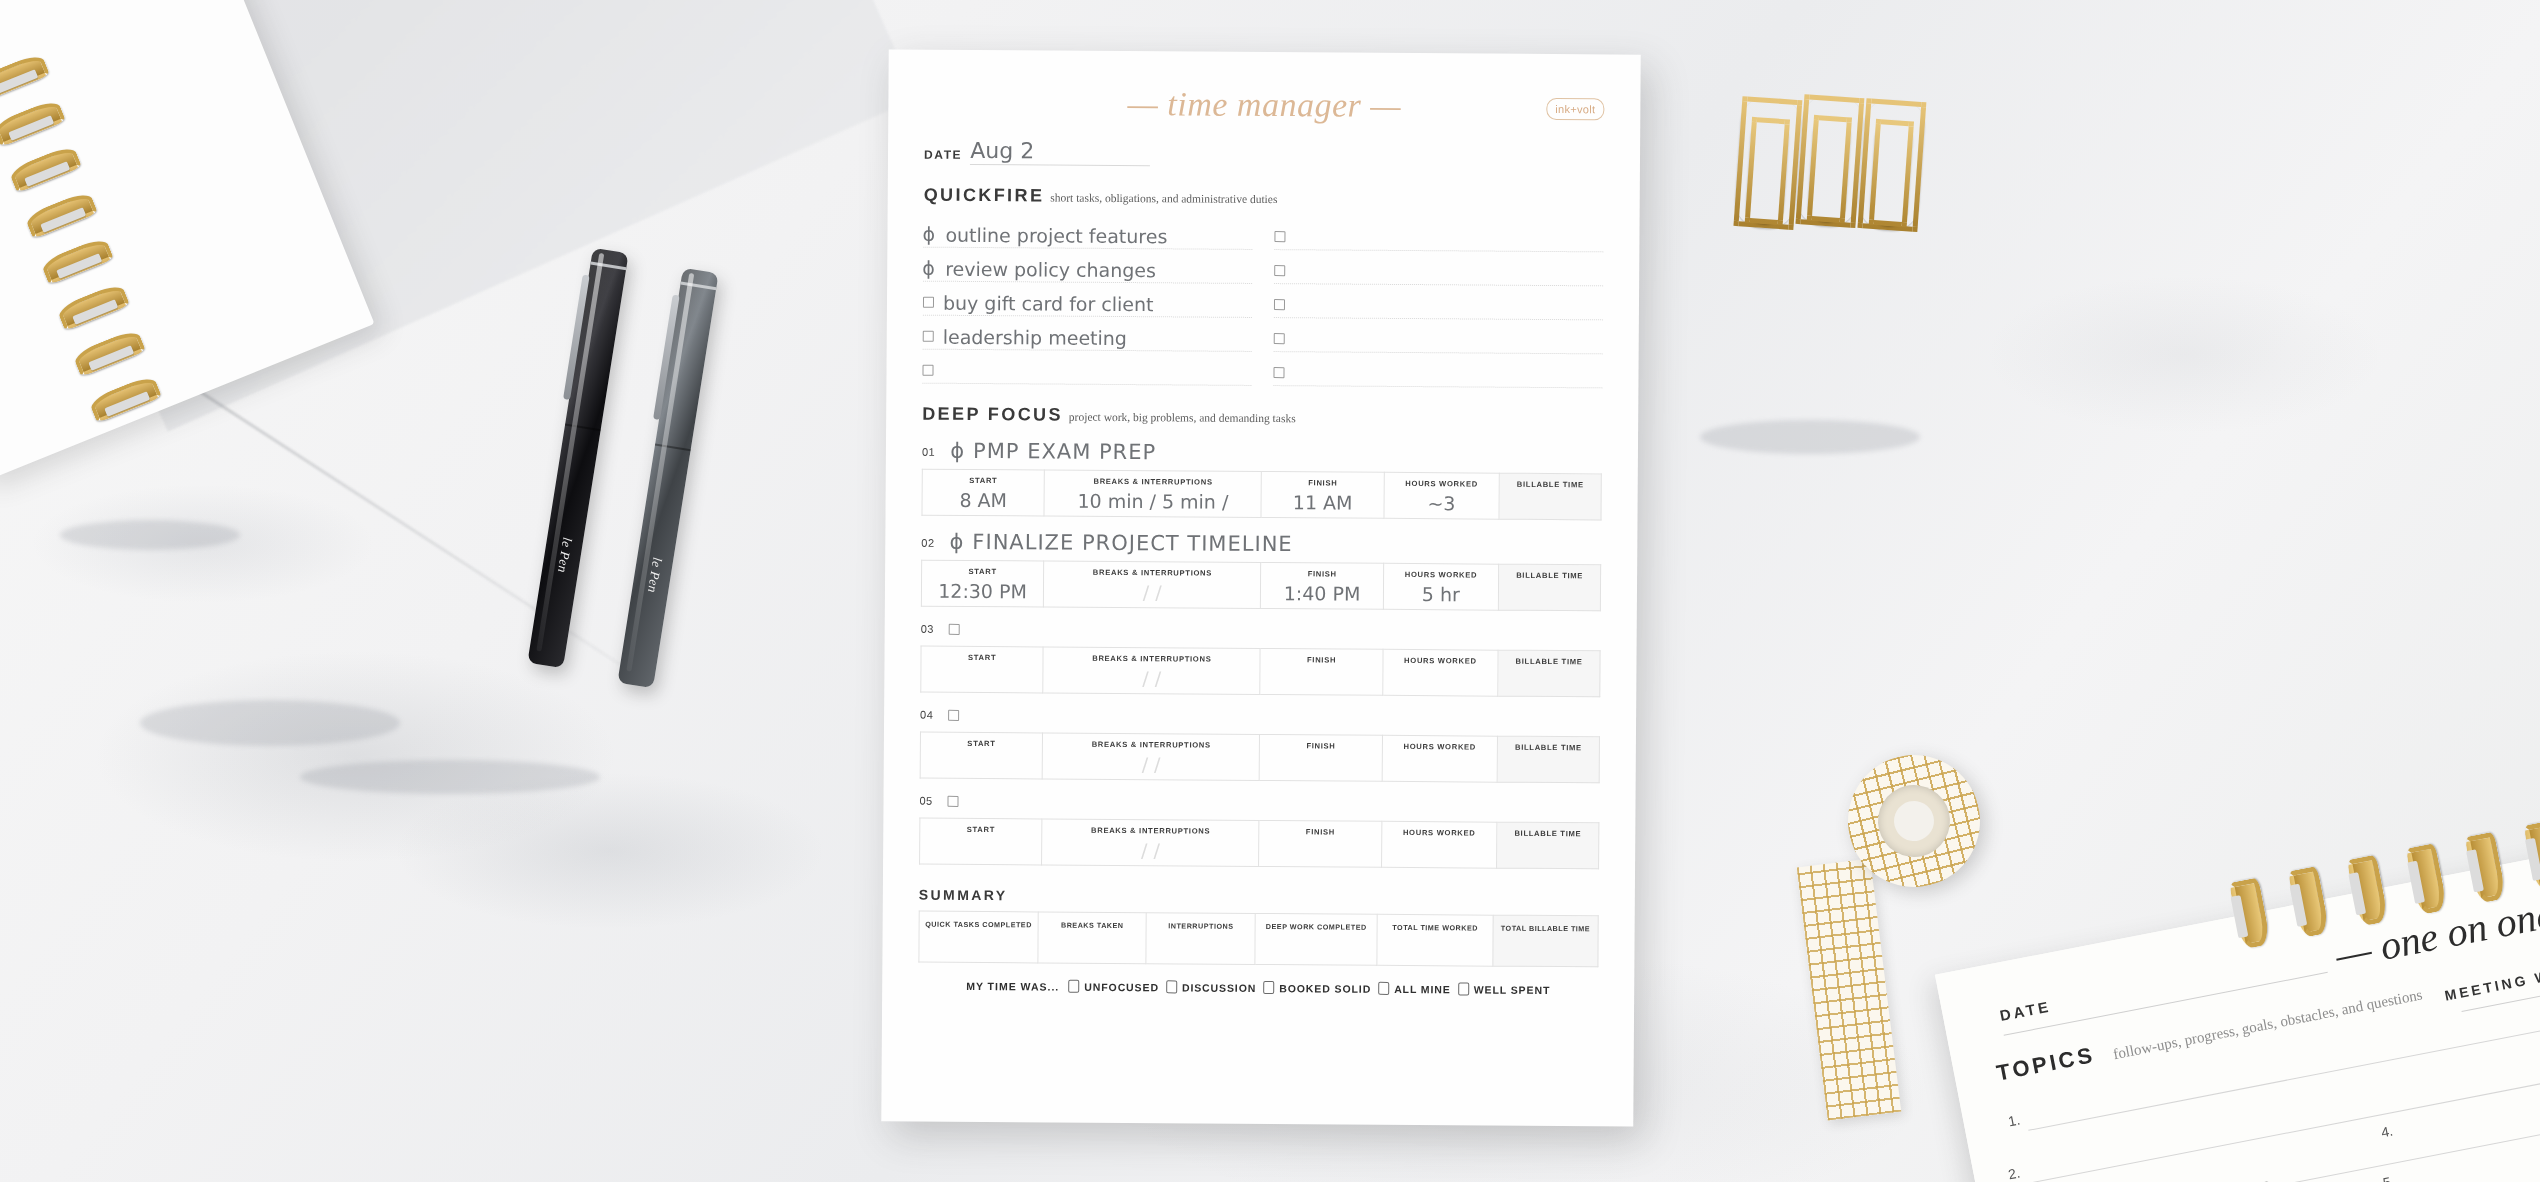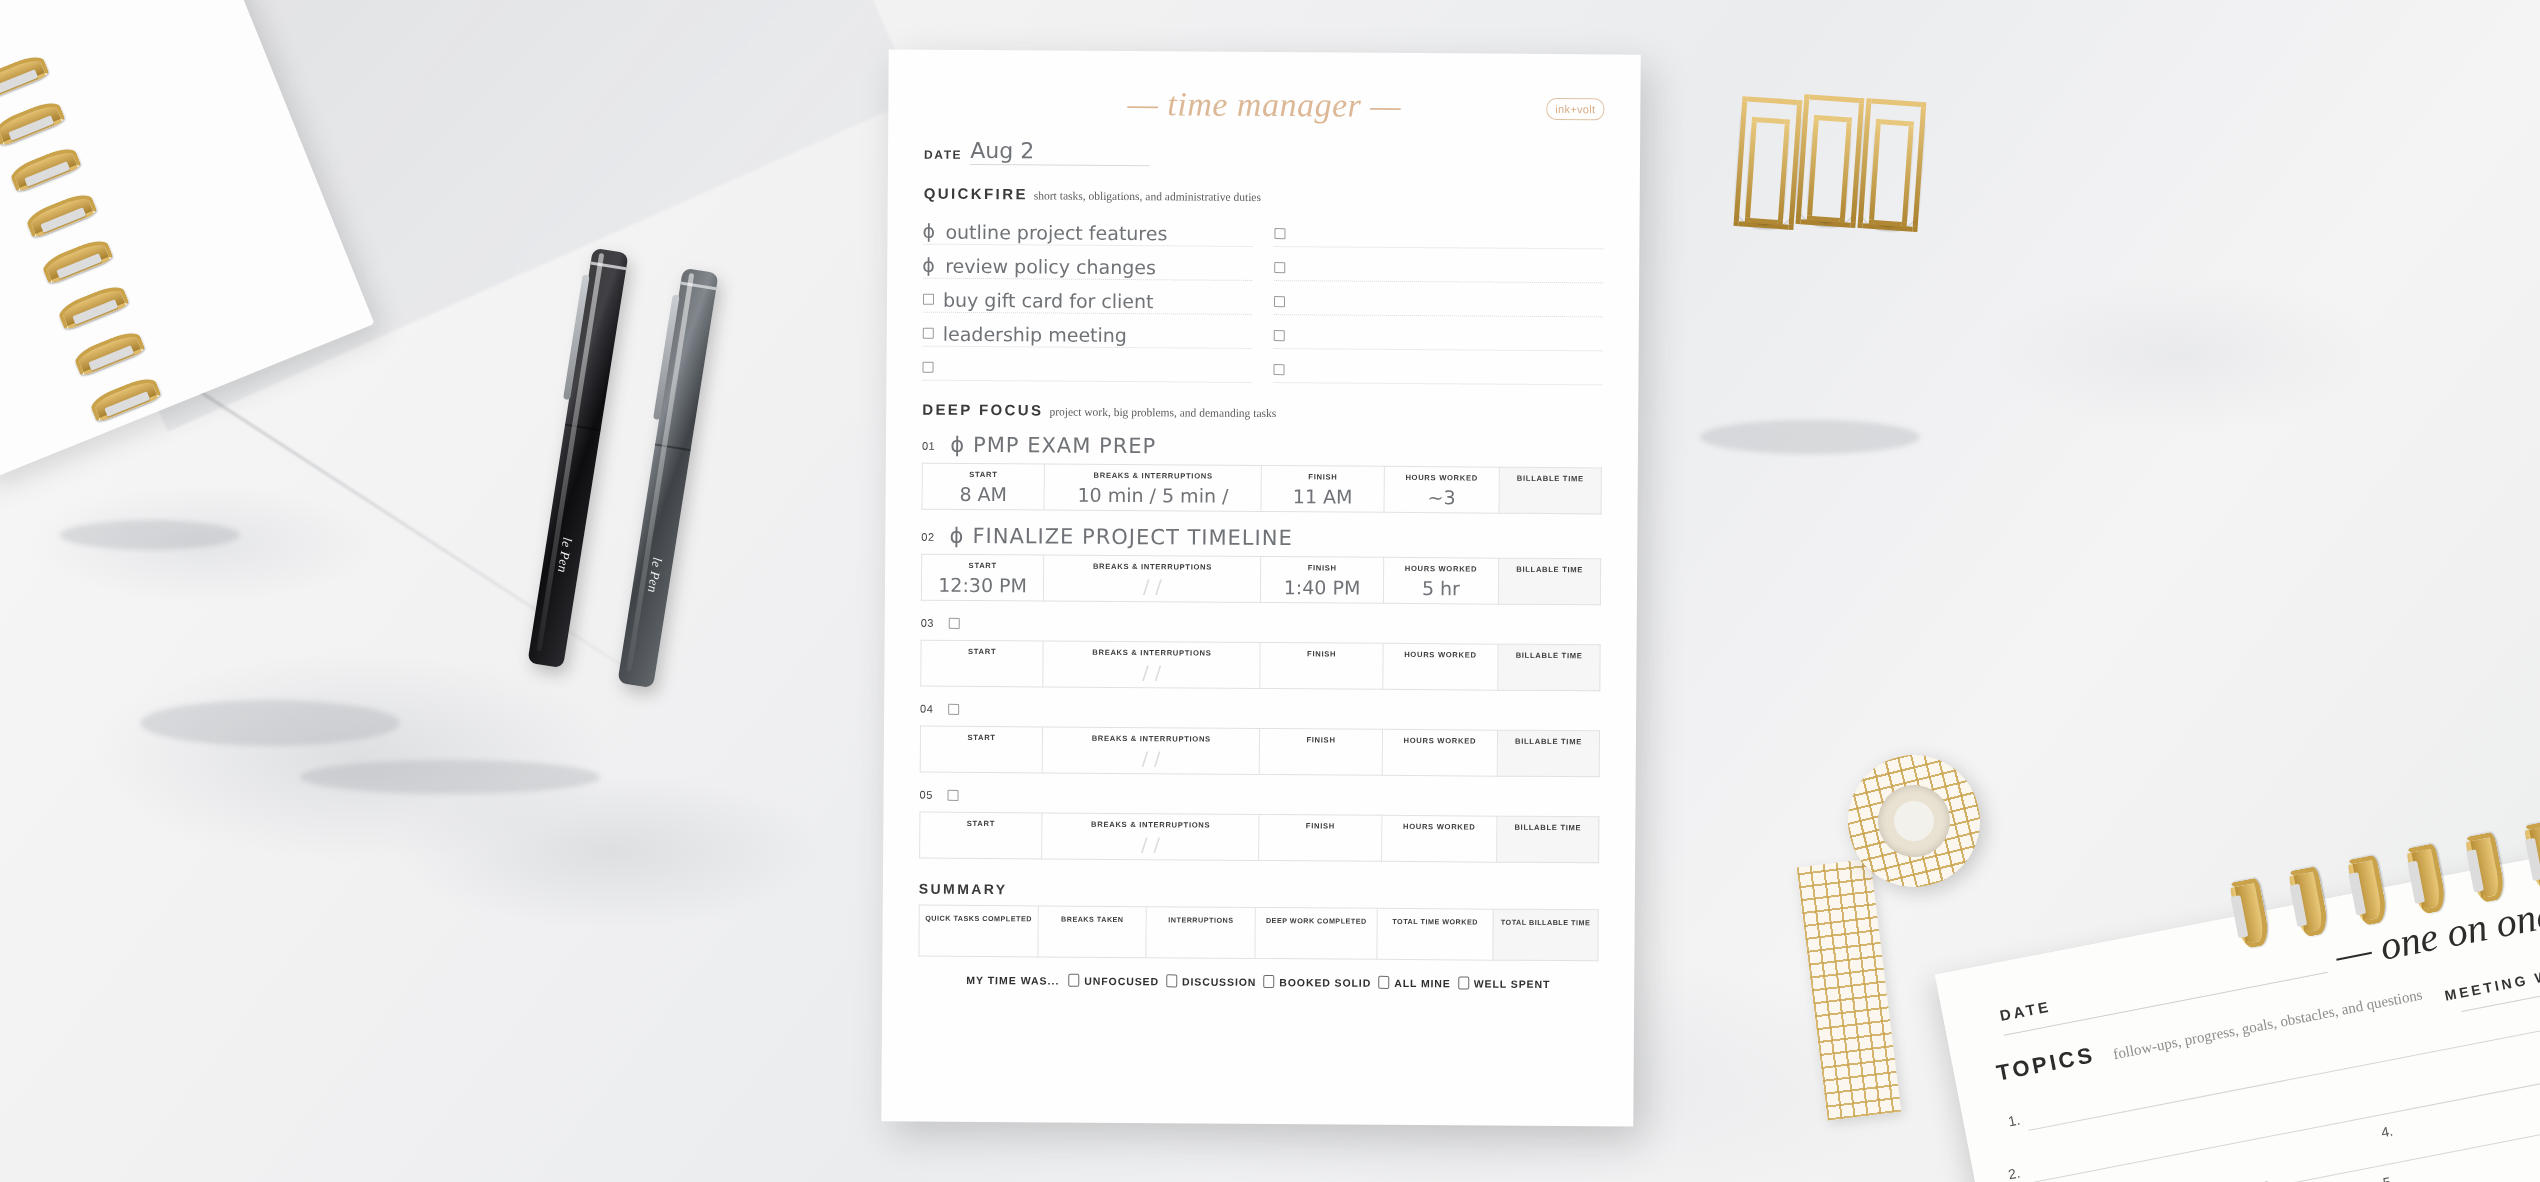--- a/index.html
+++ b/index.html
@@ -117,21 +117,21 @@
     font-size:34px;color:#dcb896;letter-spacing:.5px;margin-top:10px;}
   #logo{position:absolute;right:0px;top:20px;border:1px solid #e0c3a4;border-radius:10px;
     padding:4px 8px;font-size:11px;color:#d7ab84;letter-spacing:.3px;}
 
   .daterow{display:flex;align-items:flex-end;margin-top:16px;}
   .lbl-date{font-size:12px;font-weight:bold;letter-spacing:1.6px;color:#3a3a3a;margin-right:8px;padding-bottom:3px;}
   .date-fill{flex:0 0 180px;border-bottom:1px solid #d9d9d9;
     font-family:"DejaVu Sans",sans-serif;font-size:22px;color:#6f7276;padding-bottom:1px;}
 
   .sechead{margin-top:20px;}
-  .sechead .h{font-size:15px;font-weight:bold;letter-spacing:2.4px;color:#3a3a3a;}
+  .sechead .h{font-size:18px;font-weight:bold;letter-spacing:2.4px;color:#3a3a3a;}
   .sechead .sub{font-family:"Liberation Serif",serif;font-size:11.5px;color:#5c5c5c;margin-left:6px;}
 
   
   #quick{margin-top:8px;display:flex;gap:22px;}
   .qcol{flex:1;}
   .qrow{display:flex;align-items:flex-end;border-bottom:1px dotted #d8d8d8;height:33px;}
   .cbox{width:9px;height:9px;border:1px solid #9a9a9a;border-radius:1px;margin-bottom:7px;flex:0 0 auto;}
   .cbox.done{border:none;margin-bottom:4px;width:13px;height:13px;position:relative;}
   .cbox.done:before{content:"\0278";position:absolute;left:-1px;top:-7px;font-size:19px;color:#6f7276;
     font-family:"DejaVu Sans",sans-serif;}

